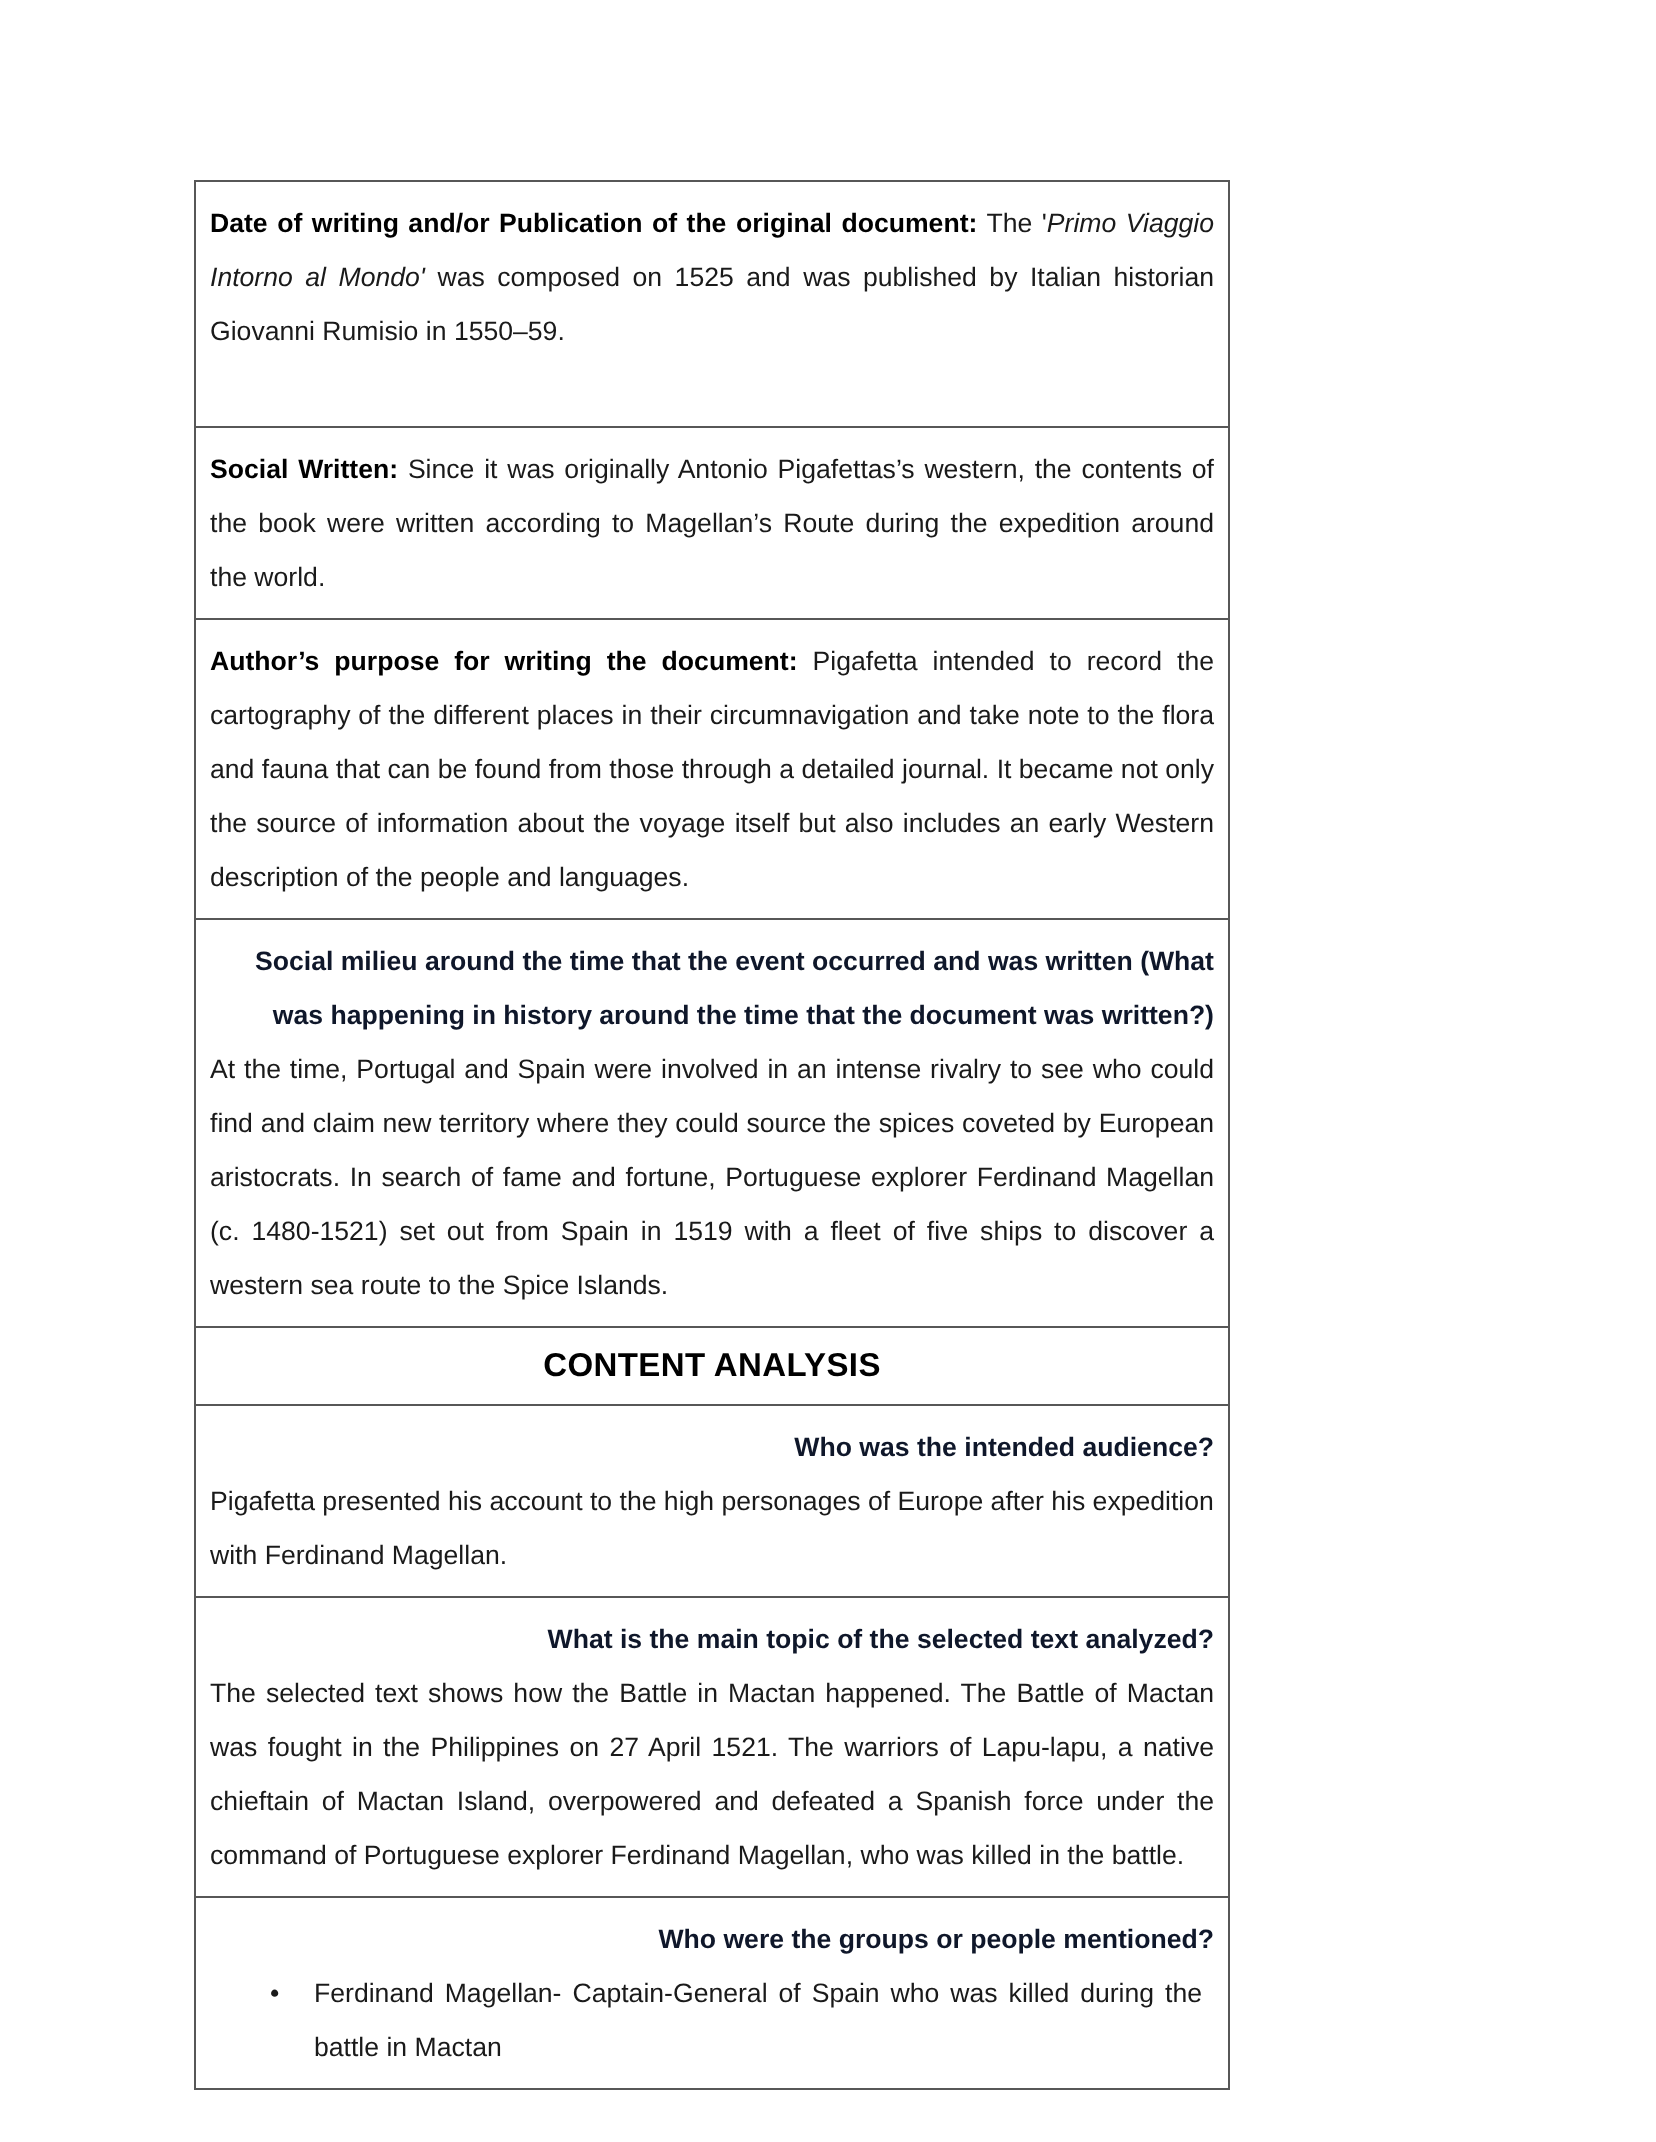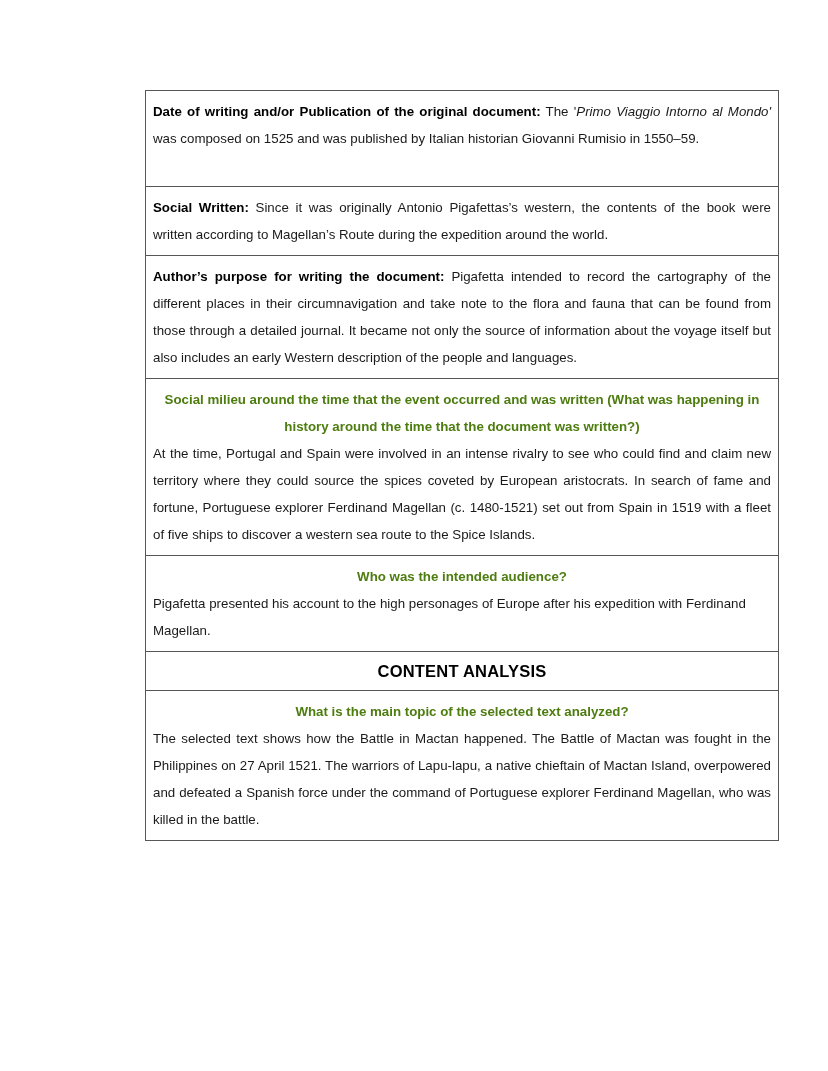--- a/index.html
+++ b/index.html
@@ -18,24 +18,23 @@
   .page {
     position: relative;
     width: 828px;
     height: 1071px;
     box-sizing: border-box;
     padding-top: 90px;
     padding-left: 97px;
     padding-right: 96px;
   }
   .doc-table {
-    width: 634px;
+    width: 518px;
     border-collapse: collapse;
     table-layout: fixed;
-    margin-left: 48px;
   }
   .doc-table td {
     border: 1.3px solid #575757;
     padding: 7px 7px 7px 7px;
     vertical-align: top;
   }
   .para {
     font-size: 13.3px;
     line-height: 27px;
     text-align: justify;
@@ -51,22 +50,22 @@
     color: #000;
   }
   .para .ital {
     font-style: italic;
   }
   .heading {
     font-size: 13.3px;
     line-height: 27px;
     font-weight: bold;
     margin: 0;
-    color: #4d7c0f;
-    text-align: center;
+    color: #0f172a;
+    text-align: right;
   }
   .spacer-line {
     height: 27px;
   }
   .section-title {
     font-size: 16.5px;
     font-weight: bold;
     text-align: center;
     letter-spacing: 0.2px;
     line-height: 28px;
@@ -127,35 +126,43 @@
       </tr>
 
       <tr>
         <td>
           <p class="heading">Social milieu around the time that the event occurred and was written (What was happening in history around the time that the document was written?)</p>
           <p class="para">At the time, Portugal and Spain were involved in an intense rivalry to see who could find and claim new territory where they could source the spices coveted by European aristocrats. In search of fame and fortune, Portuguese explorer Ferdinand Magellan (c. 1480-1521) set out from Spain in 1519 with a fleet of five ships to discover a western sea route to the Spice Islands.</p>
         </td>
       </tr>
 
       <tr>
-        <td>
-          <p class="heading">Who was the intended audience?</p>
-          <p class="para nojustify">Pigafetta presented his account to the high personages of Europe after his expedition with Ferdinand Magellan.</p>
+        <td class="title-cell">
+          <p class="section-title">CONTENT ANALYSIS</p>
         </td>
       </tr>
 
       <tr>
-        <td class="title-cell">
-          <p class="section-title">CONTENT ANALYSIS</p>
+        <td>
+          <p class="heading">Who was the intended audience?</p>
+          <p class="para nojustify">Pigafetta presented his account to the high personages of Europe after his expedition with Ferdinand Magellan.</p>
         </td>
       </tr>
 
       <tr>
         <td>
           <p class="heading">What is the main topic of the selected text analyzed?</p>
           <p class="para">The selected text shows how the Battle in Mactan happened. The Battle of Mactan was fought in the Philippines on 27 April 1521. The warriors of Lapu-lapu, a native chieftain of Mactan Island, overpowered and defeated a Spanish force under the command of Portuguese explorer Ferdinand Magellan, who was killed in the battle.</p>
         </td>
       </tr>
 
+      <tr>
+        <td>
+          <p class="heading">Who were the groups or people mentioned?</p>
+          <ul class="bullets">
+            <li><span class="bullet-dot">•</span><span>Ferdinand Magellan- Captain-General of Spain who was killed during the battle in Mactan</span></li>
+          </ul>
+        </td>
+      </tr>
 
     </tbody>
   </table>
 </div>
 
 </body></html>

